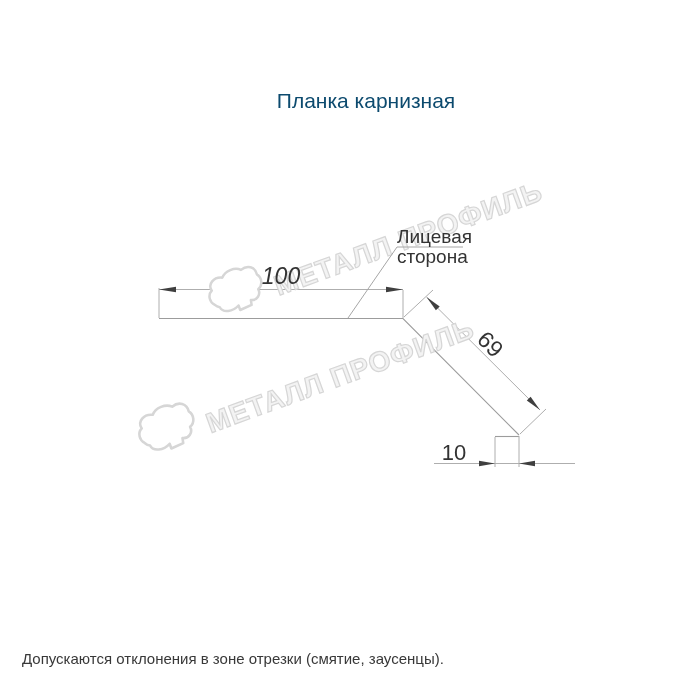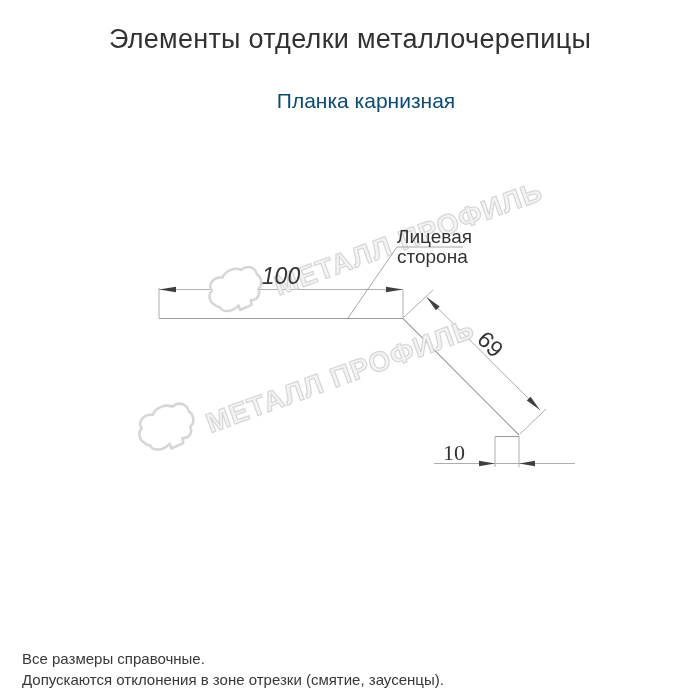--- a/index.html
+++ b/index.html
@@ -28,37 +28,36 @@
   }
   .wm1{left:206px;top:277px;}
   .wm2{left:136px;top:415px;}
   
   .svg-layer{position:absolute;left:0;top:0;z-index:1;}
   .svg-top{z-index:3;}
   
   .dim-label{position:absolute;z-index:4;color:#333;font-size:23px;text-align:center;}
   .dim-100{left:256px;top:263px;width:50px;font-style:italic;}
   .dim-69{left:471px;top:331px;width:38px;height:27px;transform:rotate(45deg);}
-  .dim-10{left:433px;top:440px;width:42px;font-size:22px;font-family:Liberation Serif, serif;}
+  .dim-10{left:433px;top:440px;width:42px;font-size:22px;}
   .front-label{
     position:absolute;z-index:4;left:397px;top:227px;width:78px;
     font-size:19px;line-height:19.5px;color:#333;
   }
   
   .footer{
     position:absolute;left:22px;top:648px;z-index:4;
     font-size:15px;line-height:21px;color:#383838;
   }
 </style>
 </head>
 <body>
 
 <div class="page">
 
-  <div class="title">Элементы отделки металлочерепицы</div>
   <div class="product">
     <div>Планка карнизная</div>
   </div>
 
   <svg class="svg-layer" width="700" height="700" viewBox="0 0 700 700">
     <g stroke="#9c9c9c" stroke-width="1.1" fill="none">
       <path d="M159,318.5 H403 L519,435"></path>
       <path d="M495,436.5 H519"></path>
     </g>
     <g stroke="#aeaeae" stroke-width="1" fill="none">
@@ -101,17 +100,16 @@
   <svg class="svg-layer svg-top" width="700" height="700" viewBox="0 0 700 700">
     <path d="M348,318 L397,247 L463,247" fill="none" stroke="#a6a6a6" stroke-width="1"></path>
   </svg>
 
   <div class="dim-label dim-100">100</div>
   <div class="dim-label dim-69">69</div>
   <div class="dim-label dim-10">10</div>
   <div class="front-label">Лицевая сторона</div>
 
   <div class="footer">
-    <div>Все размеры справочные.</div>
     <div>Допускаются отклонения в зоне отрезки (смятие, заусенцы).</div>
   </div>
 
 </div>
 
 </body></html>

